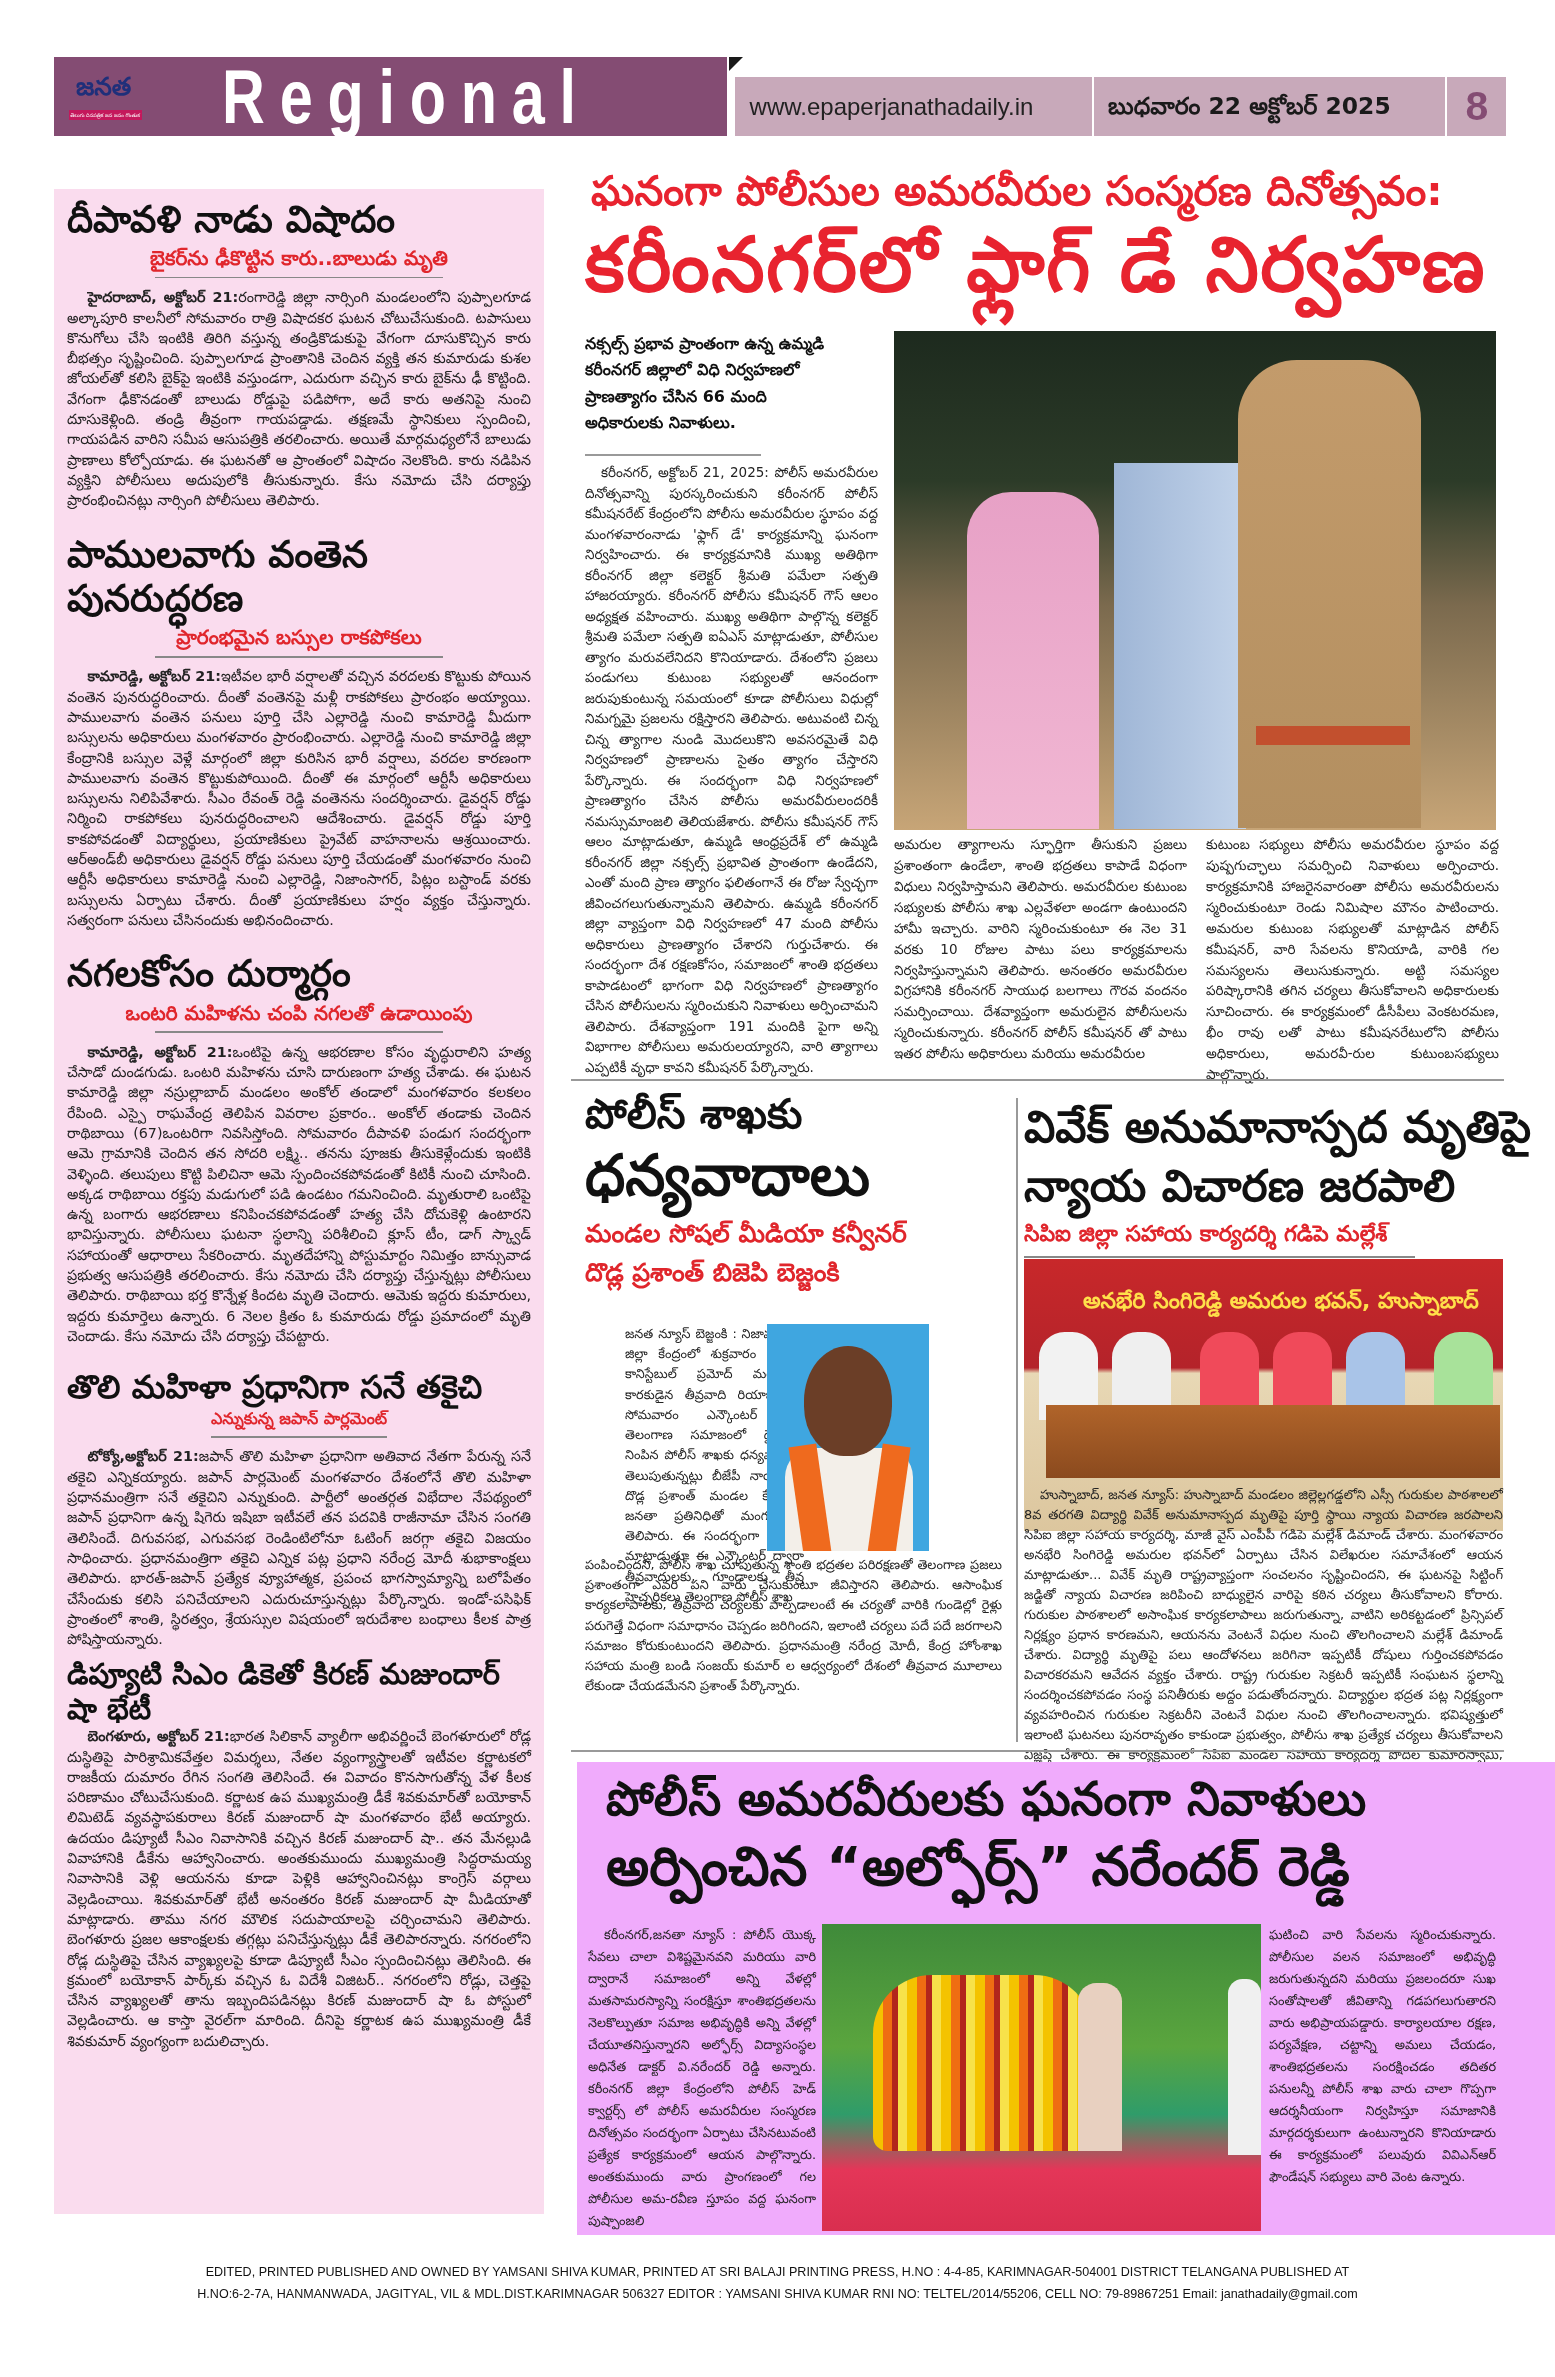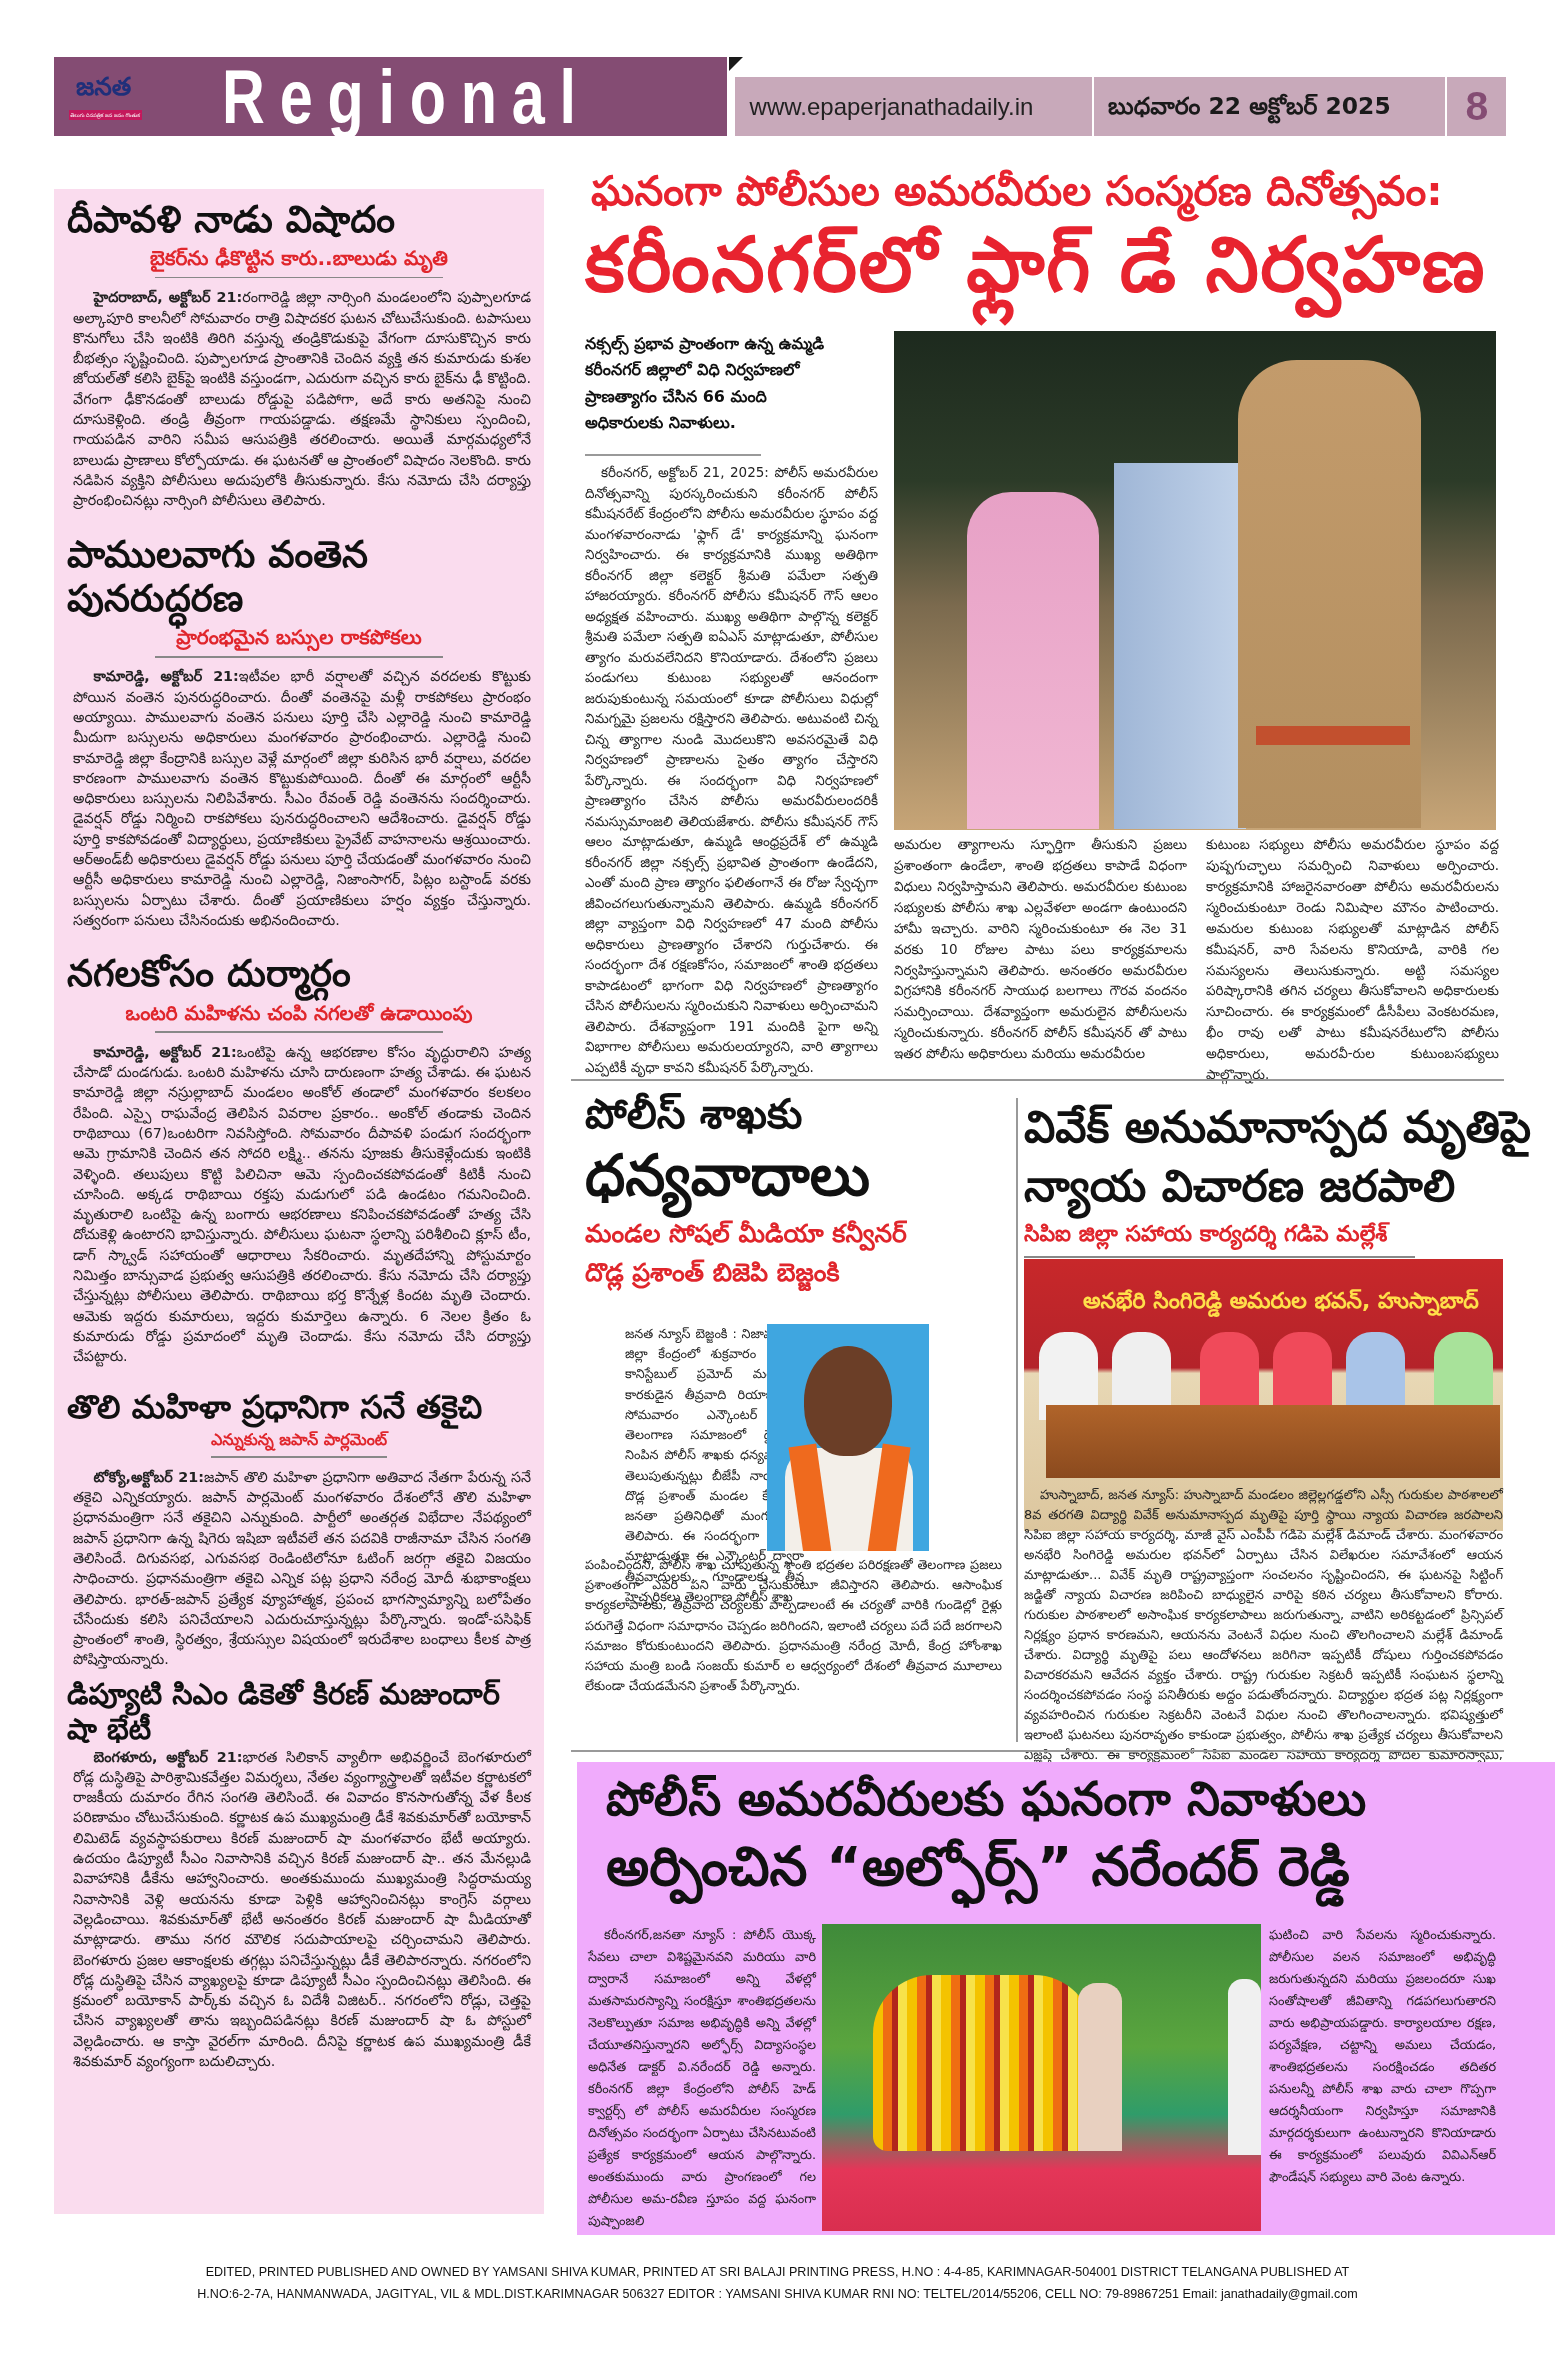--- a/index.html
+++ b/index.html
@@ -16,21 +16,21 @@
   .strip .url { position: absolute; left: 14.6px; top: 0; height: 59px; line-height: 59px; font-family: "Liberation Sans", sans-serif; font-size: 24px; color: #222; }
   .strip .sep1 { position: absolute; left: 357px; top: 0; width: 1.5px; height: 59px; background: #fff; }
   .strip .date { position: absolute; left: 373px; top: 0; height: 59px; line-height: 59px; font-size: 23.4px; font-weight: bold; color: #1a1a1a; }
   .strip .sep2 { position: absolute; left: 710px; top: 0; width: 1.5px; height: 59px; background: #fff; }
   .strip .page { position: absolute; left: 713px; top: 0; width: 58px; height: 59px; line-height: 59px; text-align: center; font-family: "Liberation Sans", sans-serif; font-weight: bold; font-size: 41px; color: #844c73; }
   
   .leftcol { left: 54px; top: 189px; width: 490px; height: 2025px; background: #fadcee; padding: 8.8px 13px; }
   .lhead { font-size: 37px; font-weight: bold; color: #111; line-height: 1.2; }
   .lsub { font-size: 20px; font-weight: bold; color: #e0262c; text-align: center; line-height: 1.3; margin-top: 2.9px; }
   .lrule { width: 62%; height: 1.5px; background: #888; margin: 5.9px auto 8.8px; }
-  .lbody { font-size: 14.3px; line-height: 1.42; text-align: justify; color: #222; text-indent: 20.5px; margin-left: 6px; }
+  .lbody { font-size: 14.3px; line-height: 1.42; text-align: justify; color: #222; text-indent: 20.5px; }
   .lbody b { font-weight: bold; }
   .lbody-wrap { margin-bottom: 22px; }
   
   .kicker { left: 591px; top: 167px; font-size: 41px; font-weight: bold; color: #e8232f; white-space: nowrap; }
   .mainhead { left: 585px; top: 220px; font-size: 76px; font-weight: bold; color: #e8232f; white-space: nowrap; letter-spacing: 1.5px; }
   .deck { left: 585px; top: 331px; width: 263px; font-size: 16px; font-weight: bold; line-height: 1.65; color: #111; }
   .deckrule { left: 585px; top: 454px; width: 176px; height: 1.5px; background: #999; }
   .leadbody { left: 585px; top: 462px; width: 293px; font-size: 13.5px; line-height: 1.52; text-align: justify; color: #222; text-indent: 16px; }
   .photo1 { left: 894px; top: 331px; width: 602px; height: 499px; background: linear-gradient(180deg,#1d2a1e 0%, #2c3b28 30%, #7b6a4e 55%, #c7a577 100%); overflow: hidden; }
   .p1-saree { position: absolute; left: 73px; top: 161px; width: 132px; height: 337px; background: linear-gradient(180deg,#e7a1c6,#f1b7d3); border-radius: 44px 44px 0 0; }

